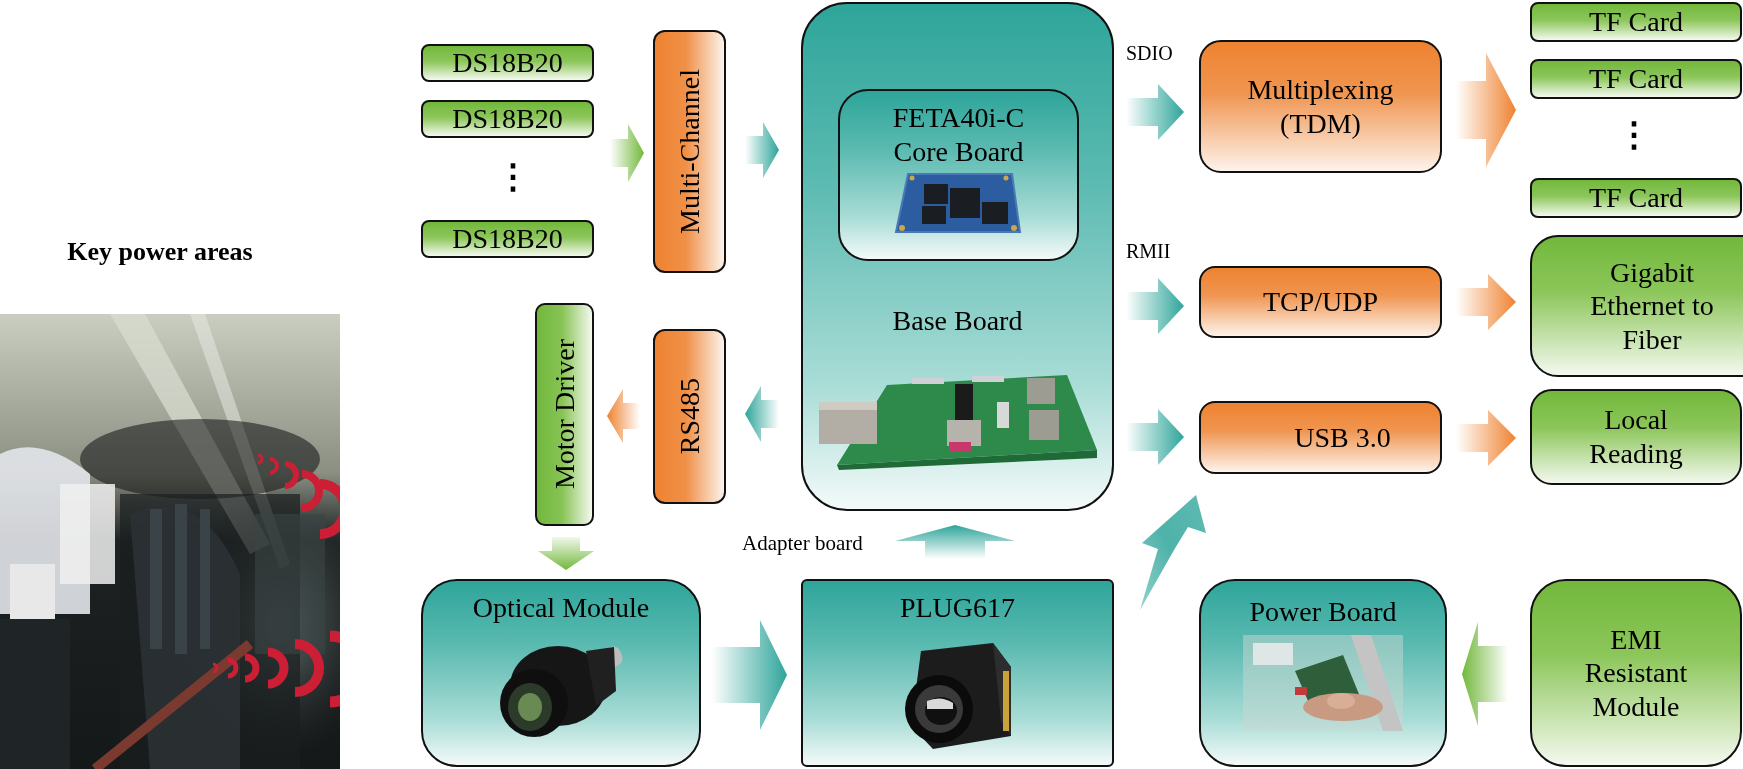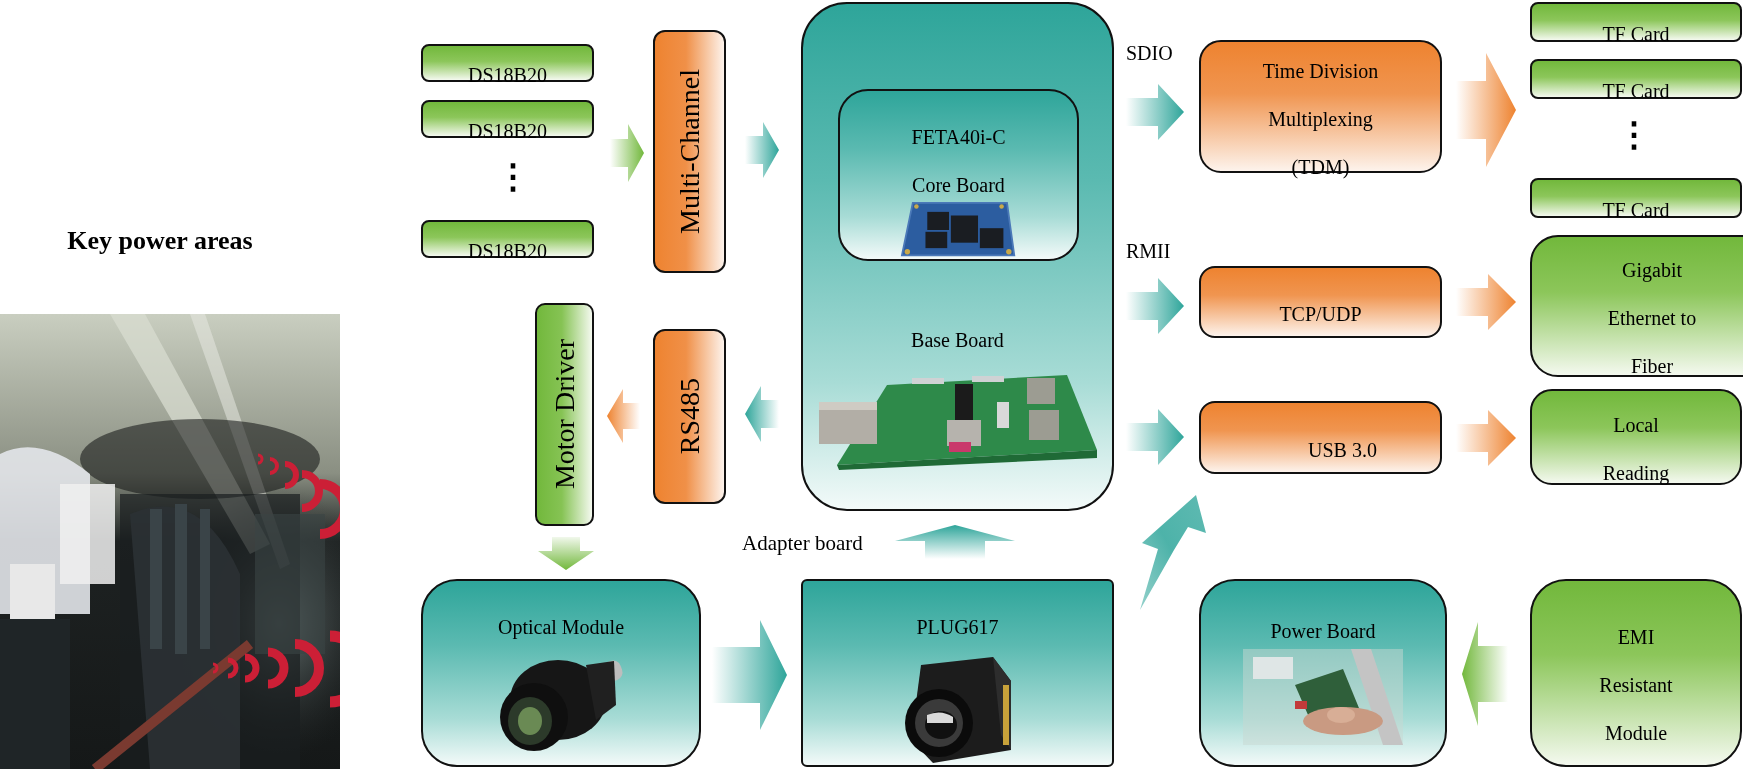--- a/index.html
+++ b/index.html
@@ -7,21 +7,21 @@
       font-family:"Liberation Serif", "DejaVu Serif", serif; color:#000; }
     .abs { position:absolute; }
     .box { position:absolute; border:2.5px solid #111; box-sizing:border-box;
       display:flex; align-items:center; justify-content:center; text-align:center; }
     .green-h { background:linear-gradient(to bottom, #72b83c 0%, #8cc65a 45%, #f4f9ef 100%); border-radius:8px; }
     .green-big { background:linear-gradient(to bottom, #72b83c 0%, #8cc65a 40%, #f4f9ef 100%); border-radius:28px; }
     .green-v { background:linear-gradient(to right, #72b83c 0%, #86c354 45%, #f4f9ef 100%); border-radius:10px; }
     .orange-h { background:linear-gradient(to bottom, #ee8330 0%, #f09550 40%, #fdf3ec 100%); border-radius:16px; }
     .orange-v { background:linear-gradient(to right, #ee8330 0%, #f09048 45%, #fdf3ec 100%); border-radius:12px; }
     .teal { background:linear-gradient(to bottom, #2ea59a 0%, #5bbab1 35%, #a8dcd6 75%, #f3faf9 100%); border-radius:36px; }
-    .lbl { font-size:20px; line-height:1.2;margin-top:24px; }
+    .lbl { font-size:28px; line-height:1.2; }
     .vtext { writing-mode:vertical-rl; transform:rotate(180deg); font-size:28px; white-space:nowrap; }
     .tiny { font-size:20px; }
     .dots { font-size:30px; font-weight:bold; line-height:10px; }
     svg.arrow { position:absolute; overflow:visible; }
   </style>
 </head>
 <body>
 
 <svg width="0" height="0" style="position:absolute">
   <defs>
@@ -68,21 +68,21 @@
         <stop offset="0.5" stop-color="#1e2222"></stop>
         <stop offset="1" stop-color="#151818"></stop>
       </linearGradient>
     <radialGradient id="gGlow" cx="0.82" cy="0.68" r="0.3">
         <stop offset="0" stop-color="#7d8b8a" stop-opacity="0.8"></stop>
         <stop offset="1" stop-color="#2a3030" stop-opacity="0"></stop>
       </radialGradient>
   </defs>
 </svg>
 
-<div class="abs" style="left:0; top:226px; width:320px; text-align:center; font-size:26px; font-weight:bold;">Key power areas</div>
+<div class="abs" style="left:0; top:237px; width:320px; text-align:center; font-size:26px; font-weight:bold;">Key power areas</div>
 
 <div class="abs" style="left:0; top:314px; width:340px; height:455px; overflow:hidden;">
   <svg width="340" height="455" viewBox="0 0 340 455">
     <rect width="340" height="455" fill="url(#gSky)"></rect>
     <polygon points="110,0 145,0 270,230 250,240" fill="#d8dcd0" opacity="0.75"></polygon>
     <polygon points="190,0 205,0 290,250 280,255" fill="#e6e8e0" opacity="0.55"></polygon>
     <ellipse cx="200" cy="145" rx="120" ry="40" fill="#0e1010" opacity="0.55"></ellipse>
     <rect width="340" height="455" fill="url(#gGlow)"></rect>
 
     <path d="M0,140 Q40,120 90,160 L90,300 L0,300 Z" fill="#e3e6ea" opacity="0.9"></path>
@@ -201,21 +201,20 @@
   <polygon points="0,14 32,14 32,0 58,28 32,56 32,42 0,42" fill="url(#gTealR)"></polygon>
 </svg>
 <svg class="arrow" style="left:1126px; top:278px;" width="58" height="56">
   <polygon points="0,14 32,14 32,0 58,28 32,56 32,42 0,42" fill="url(#gTealR)"></polygon>
 </svg>
 <svg class="arrow" style="left:1126px; top:409px;" width="58" height="56">
   <polygon points="0,14 32,14 32,0 58,28 32,56 32,42 0,42" fill="url(#gTealR)"></polygon>
 </svg>
 
 <div class="box orange-h" style="left:1199px; top:40px; width:243px; height:133px; flex-direction:column; border-radius:22px;">
-  <span class="lbl">Time Division</span>
   <span class="lbl">Multiplexing</span>
   <span class="lbl">(TDM)</span>
 </div>
 
 <div class="box orange-h" style="left:1199px; top:266px; width:243px; height:72px;text-align:right;">
   <span class="lbl">TCP/UDP</span>
 </div>
 
 <div class="box orange-h" style="left:1199px; top:401px; width:243px; height:73px;padding-left:44px;">
   <span class="lbl">USB 3.0</span>

